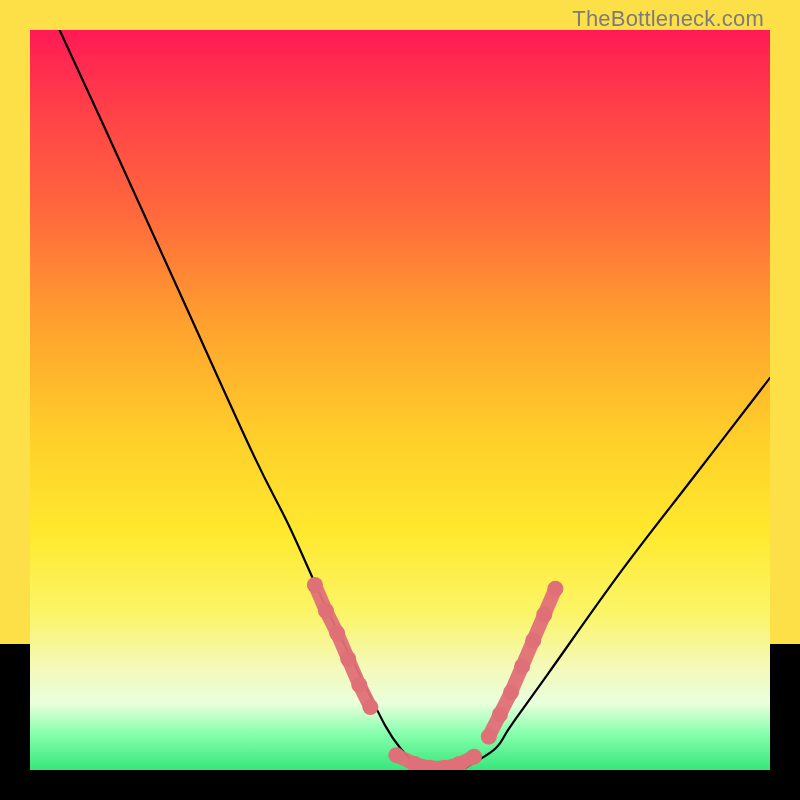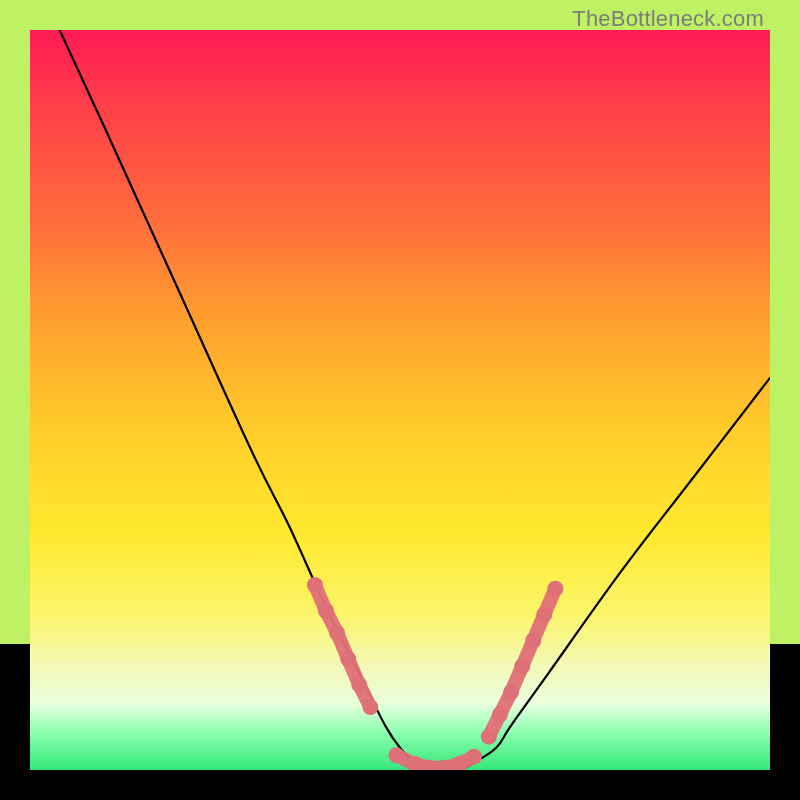--- a/index.html
+++ b/index.html
@@ -8,21 +8,21 @@
     width: 800px;
     height: 800px;
     background: #000;
     overflow: hidden;
     font-family: Arial, Helvetica, sans-serif;
   }
   .container {
     position: relative;
     width: 800px;
     height: 644px;
-    background: #bef264;
+    background: #fde047;
   }
   .plot-area {
     position: absolute;
     left: 30px;
     top: 30px;
     width: 740px;
     height: 740px;
     
     background: linear-gradient(
       to bottom,

